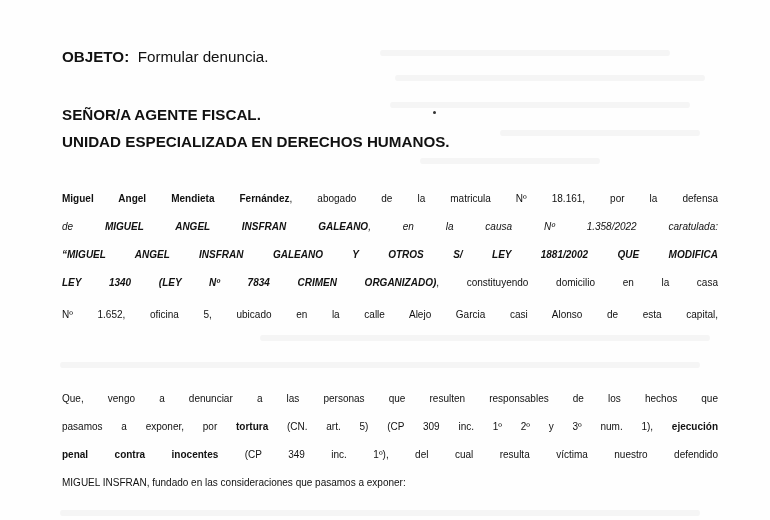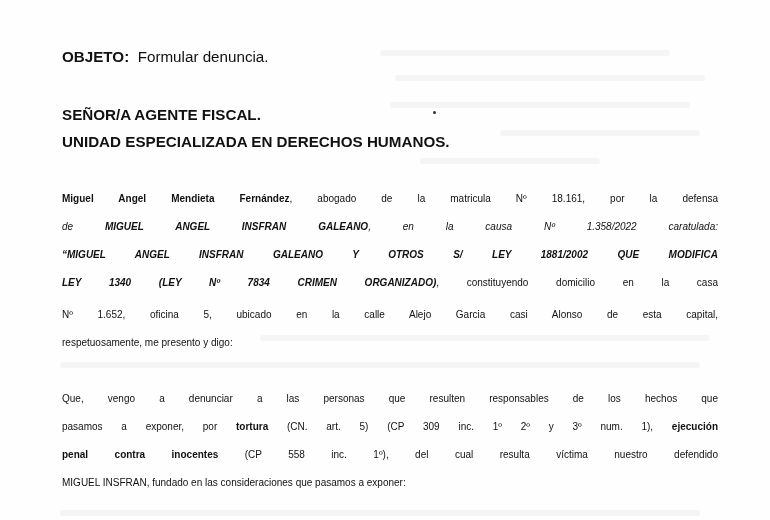--- a/index.html
+++ b/index.html
@@ -85,24 +85,23 @@
     <span class="b">Miguel Angel Mendieta Fernández</span><span>, abogado de la matricula Nº 18.161, por la defensa</span>
   </div>
   <div class="line justify" style="top:217px;font-style:italic;">
     <span>de </span><span class="b">MIGUEL ANGEL INSFRAN GALEANO</span><span>, en la causa Nº 1.358/2022 caratulada:</span>
   </div>
   <div class="line justify bi" style="top:245px;">“MIGUEL ANGEL INSFRAN GALEANO Y OTROS S/ LEY 1881/2002 QUE MODIFICA</div>
   <div class="line justify" style="top:273px;">
     <span class="bi">LEY 1340 (LEY Nº 7834 CRIMEN ORGANIZADO)</span><span>, constituyendo domicilio en la casa</span>
   </div>
   <div class="line justify" style="top:305px;">Nº 1.652, oficina 5, ubicado en la calle Alejo Garcia casi Alonso de esta capital,</div>
-  <div class="line" style="top:333px;">respetuosamente, me presento y digo:</div>
 
   <div class="line justify" style="top:389px;">Que, vengo a denunciar a las personas que resulten responsables de los hechos que</div>
   <div class="line justify" style="top:417px;">
     <span>pasamos a exponer, por </span><span class="b">tortura</span><span> (CN. art. 5) (CP 309 inc. 1º 2º y 3º num. 1), </span><span class="b">ejecución</span>
   </div>
   <div class="line justify" style="top:445px;">
-    <span class="b">penal contra inocentes</span><span> (CP 558 inc. 1º), del cual resulta víctima nuestro defendido</span>
+    <span class="b">penal contra inocentes</span><span> (CP 349 inc. 1º), del cual resulta víctima nuestro defendido</span>
   </div>
   <div class="line" style="top:473px;">MIGUEL INSFRAN, fundado en las consideraciones que pasamos a exponer:</div>
 
 </div>
 
 </body></html>

